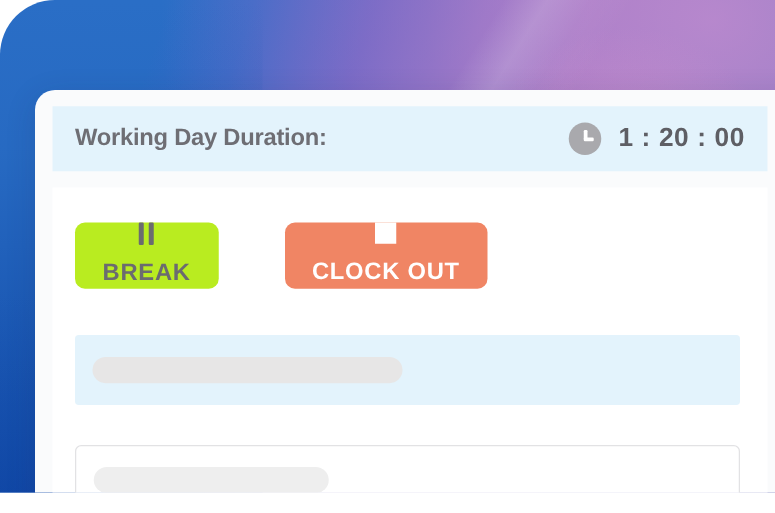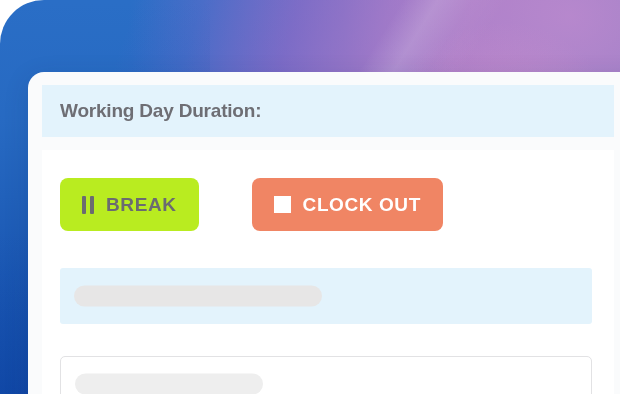--- a/index.html
+++ b/index.html
@@ -171,20 +171,21 @@
     border: none;
     border-radius: 8px;
     cursor: pointer;
     font-family: "Liberation Sans", sans-serif;
     font-size: 19px;
     font-weight: bold;
     letter-spacing: 0.6px;
     padding: 0 22px;
     height: 53px;
     box-sizing: border-box;
+    flex-direction: column;
   }
   .btn-break {
     background: #b9ec20;
     color: #6b6b70;
   }
   .btn-clockout {
     background: #f08564;
     color: #ffffff;
     margin-left: 43px;
   }
@@ -249,20 +250,27 @@
     <div class="sheen2"></div>
     <div class="sheen"></div>
     <div class="bottomshade"></div>
   </div>
 
   <div class="card">
 
     <div class="card-header">
       <div class="header-title">Working Day Duration:</div>
 
+      <div class="header-timer">
+        <div class="clock-icon">
+          <span class="hand-h"></span>
+          <span class="hand-m"></span>
+        </div>
+        <div class="timer-value">1 : 20 : 00</div>
+      </div>
     </div>
 
     <div class="card-body">
 
       <div class="button-row">
 
         <button class="btn btn-break">
           <span class="icon-pause">
             <span></span>
               <span></span>

